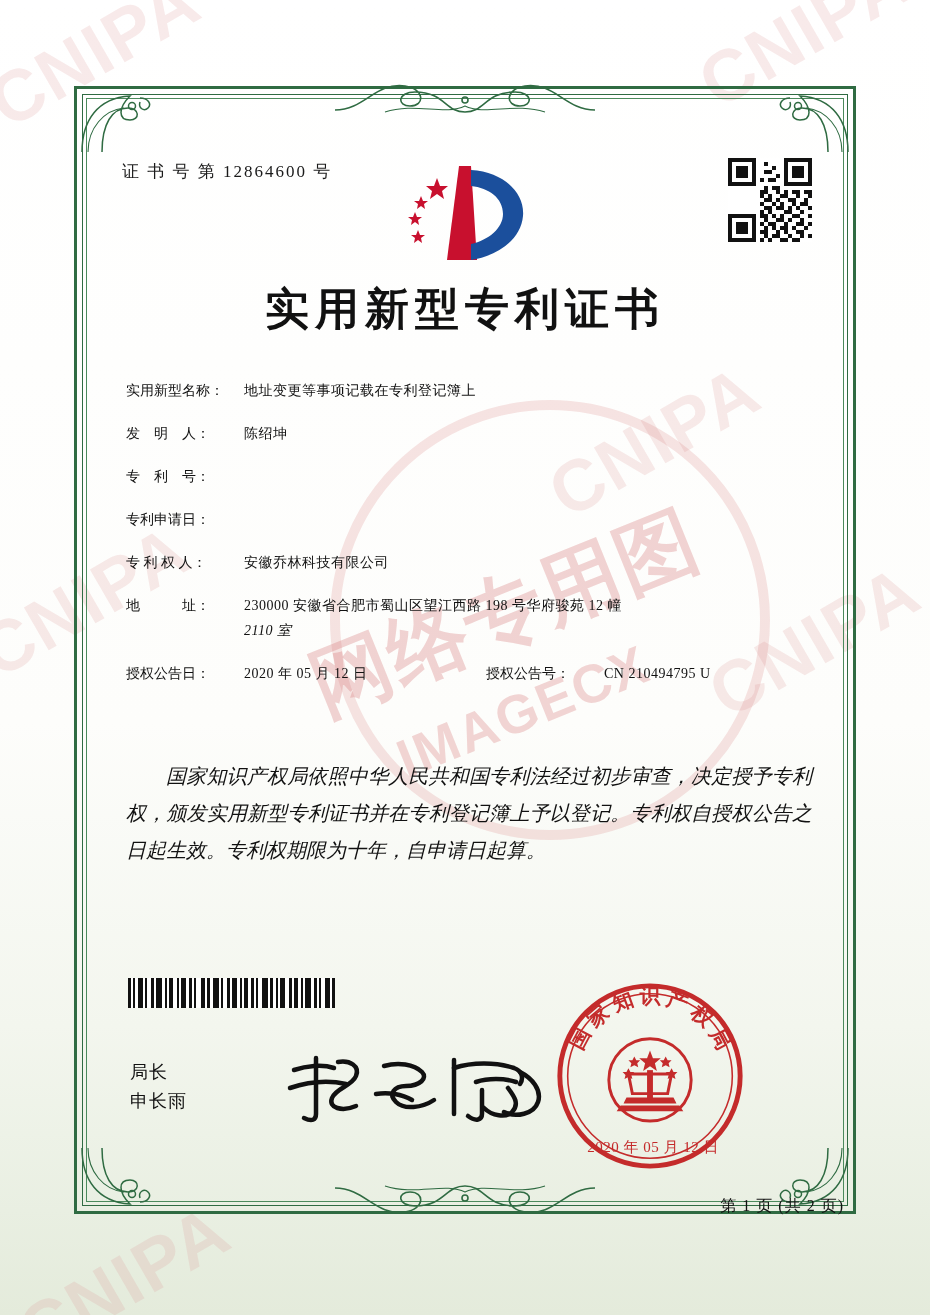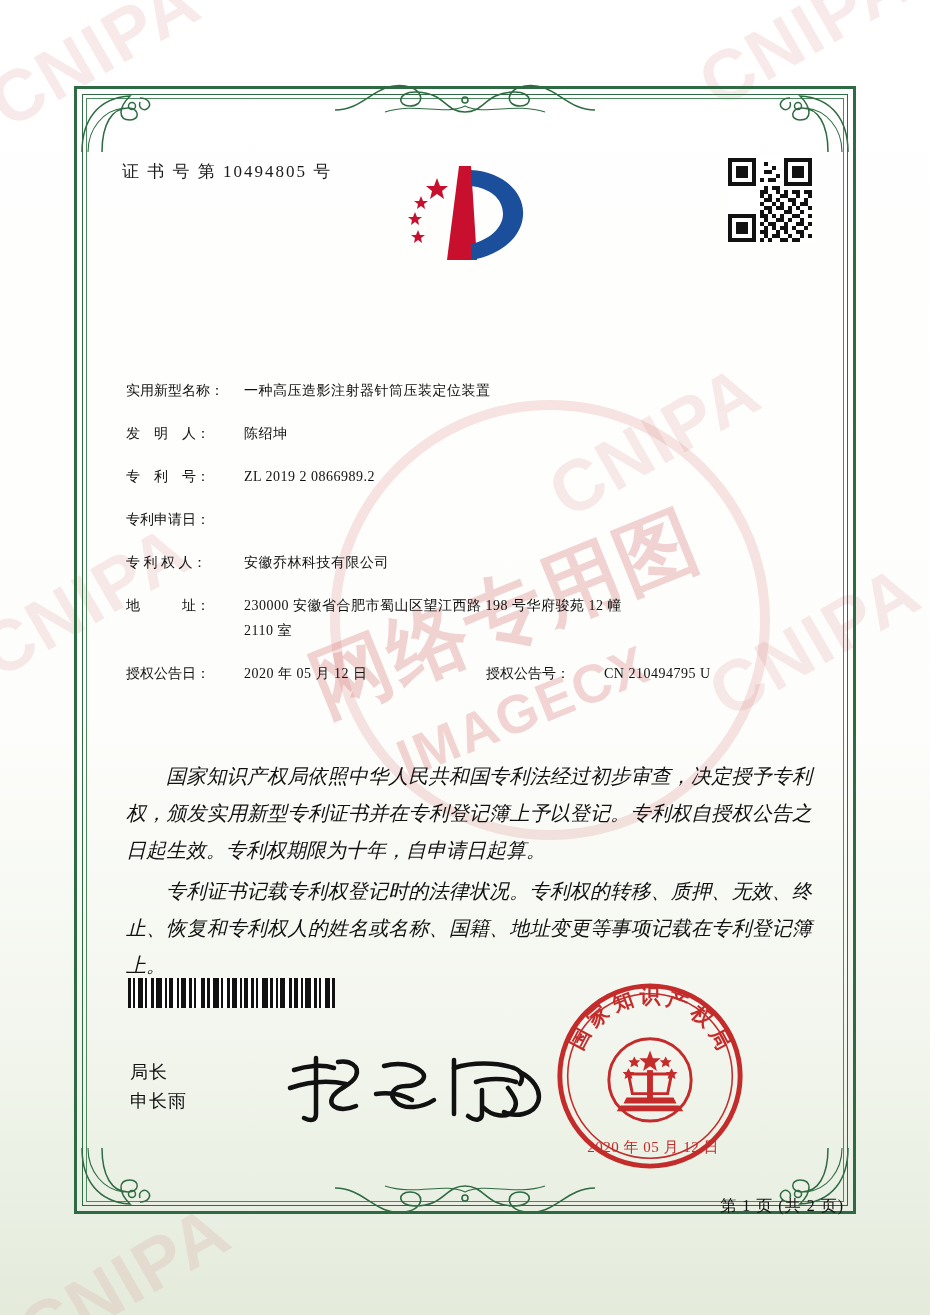--- a/index.html
+++ b/index.html
@@ -168,20 +168,21 @@
     letter-spacing: 0px;
     white-space: nowrap;
   }
   .field-value {
     flex: 1;
     letter-spacing: 0.5px;
   }
   .field-value .ind {
     display: block;
     margin-top: 4px;
+    font-style: italic;
   }
 
   .row-two {
     display: flex;
     align-items: flex-start;
     margin-bottom: 22px;
   }
   .row-two .half {
     display: flex;
     align-items: flex-start;
@@ -343,21 +344,21 @@
     <svg viewBox="0 0 86 66" fill="none" stroke="currentColor" stroke-width="1.5">
       <path d="M4 62 C4 30 20 8 52 6 C40 18 40 30 52 30 C62 30 62 18 50 18 C34 18 24 34 24 62"></path>
       <path d="M10 62 C10 38 26 20 46 18" stroke-width="1.1"></path>
       <circle cx="54" cy="16" r="3.5"></circle>
       <path d="M62 8 C70 8 74 14 70 18 C66 22 60 18 62 12"></path>
     </svg>
   </div>
 
   <div class="content">
 
-    <div class="cert-no">证 书 号 第 10494805 号</div>
+    <div class="cert-no">证 书 号 第 12864600 号</div>
 
     <div class="qr">
       <svg viewBox="0 0 21 21" shape-rendering="crispEdges">
         <rect width="21" height="21" fill="#fff"></rect>
         <g fill="#111">
           <rect x="0" y="0" width="7" height="1"></rect>
             <rect x="0" y="6" width="7" height="1"></rect>
           <rect x="0" y="0" width="1" height="7"></rect>
             <rect x="6" y="0" width="1" height="7"></rect>
           <rect x="2" y="2" width="3" height="3"></rect>
@@ -453,36 +454,36 @@
 
         <g fill="#c8102e">
           <polygon points="52,18 55,26 63,26 57,31 59,39 52,34 45,39 47,31 41,26 49,26"></polygon>
           <polygon points="36,36 38,41 43,41 39,44 40,49 36,46 32,49 33,44 29,41 34,41"></polygon>
           <polygon points="30,52 32,57 37,57 33,60 34,65 30,62 26,65 27,60 23,57 28,57"></polygon>
           <polygon points="33,70 35,75 40,75 36,78 37,83 33,80 29,83 30,78 26,75 31,75"></polygon>
         </g>
       </svg>
     </div>
 
+    <div class="main-title">实用新型专利证书</div>
 
     <div class="fields">
 
       <div class="field-row">
         <div class="field-label">实用新型名称：</div>
-        <div class="field-value">一种高压造影注射器针筒压装定位装置</div>
+        <div class="field-value">地址变更等事项记载在专利登记簿上</div>
       </div>
 
       <div class="field-row">
         <div class="field-label">发　明　人：</div>
         <div class="field-value">陈绍坤</div>
       </div>
 
       <div class="field-row">
         <div class="field-label">专　利　号：</div>
-        <div class="field-value">ZL 2019 2 0866989.2</div>
       </div>
 
       <div class="field-row">
         <div class="field-label">专利申请日：</div>
       </div>
 
       <div class="field-row">
         <div class="field-label">专 利 权 人：</div>
         <div class="field-value">安徽乔林科技有限公司</div>
       </div>
@@ -503,21 +504,20 @@
         <div class="half">
           <div class="field-label">授权公告号：</div>
           <div class="field-value">CN 210494795 U</div>
         </div>
       </div>
 
     </div>
 
     <div class="paras">
       <p>国家知识产权局依照中华人民共和国专利法经过初步审查，决定授予专利权，颁发实用新型专利证书并在专利登记簿上予以登记。专利权自授权公告之日起生效。专利权期限为十年，自申请日起算。</p>
-      <p>专利证书记载专利权登记时的法律状况。专利权的转移、质押、无效、终止、恢复和专利权人的姓名或名称、国籍、地址变更等事项记载在专利登记簿上。</p>
     </div>
 
     <div class="barcode">
       <i style="width:3px"></i>
         <i style="width:2px;background:#fff"></i>
       <i style="width:2px"></i>
         <i style="width:3px;background:#fff"></i>
       <i style="width:5px"></i>
         <i style="width:2px;background:#fff"></i>
       <i style="width:2px"></i>

